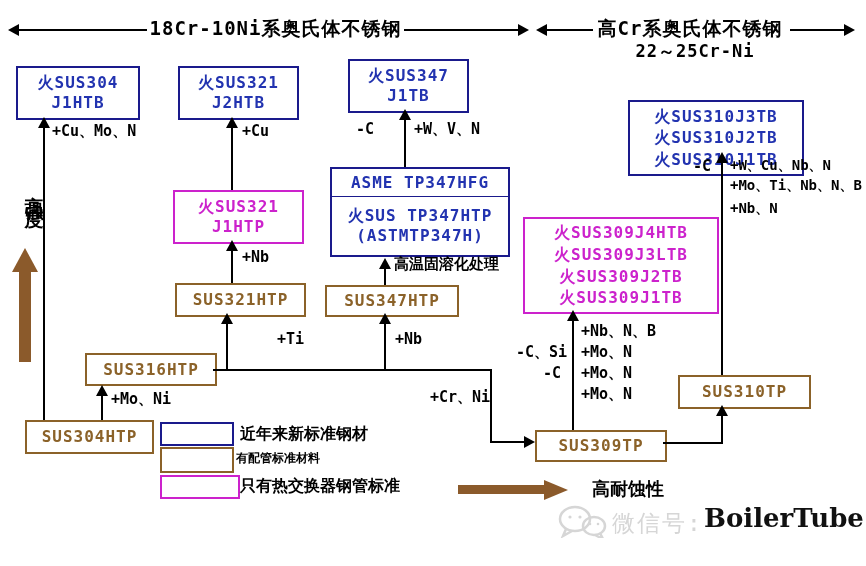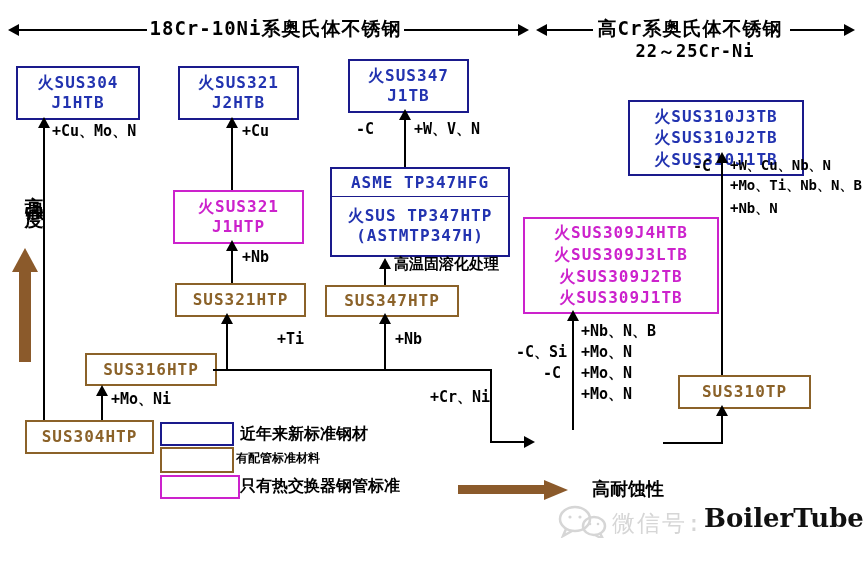--- a/index.html
+++ b/index.html
@@ -70,20 +70,21 @@
 J1HTP</div>
   <div class="node magenta" style="left:523px;top:217px;width:192px;height:93px;line-height:1.35;">火SUS309J4HTB
 火SUS309J3LTB
 火SUS309J2TB
 火SUS309J1TB</div>
 
   <div class="node brown" style="left:175px;top:283px;width:127px;height:30px;">SUS321HTP</div>
   <div class="node brown" style="left:325px;top:285px;width:130px;height:28px;">SUS347HTP</div>
   <div class="node brown" style="left:85px;top:353px;width:128px;height:29px;">SUS316HTP</div>
   <div class="node brown" style="left:25px;top:420px;width:125px;height:30px;">SUS304HTP</div>
+  <div class="node brown" style="left:535px;top:430px;width:128px;height:28px;">SUS309TP</div>
   <div class="node brown" style="left:678px;top:375px;width:129px;height:30px;">SUS310TP</div>
 
   <div class="vl" style="left:43px;top:120px;height:300px;"></div>
   <span class="ah-up" style="left:38px;top:117px;"></span>
   <div class="lbl" style="left:52px;top:122px;">+Cu、Mo、N</div>
 
   <div class="vl" style="left:231px;top:120px;height:70px;"></div>
   <span class="ah-up" style="left:226px;top:117px;"></span>
   <div class="lbl" style="left:242px;top:122px;">+Cu</div>
 

